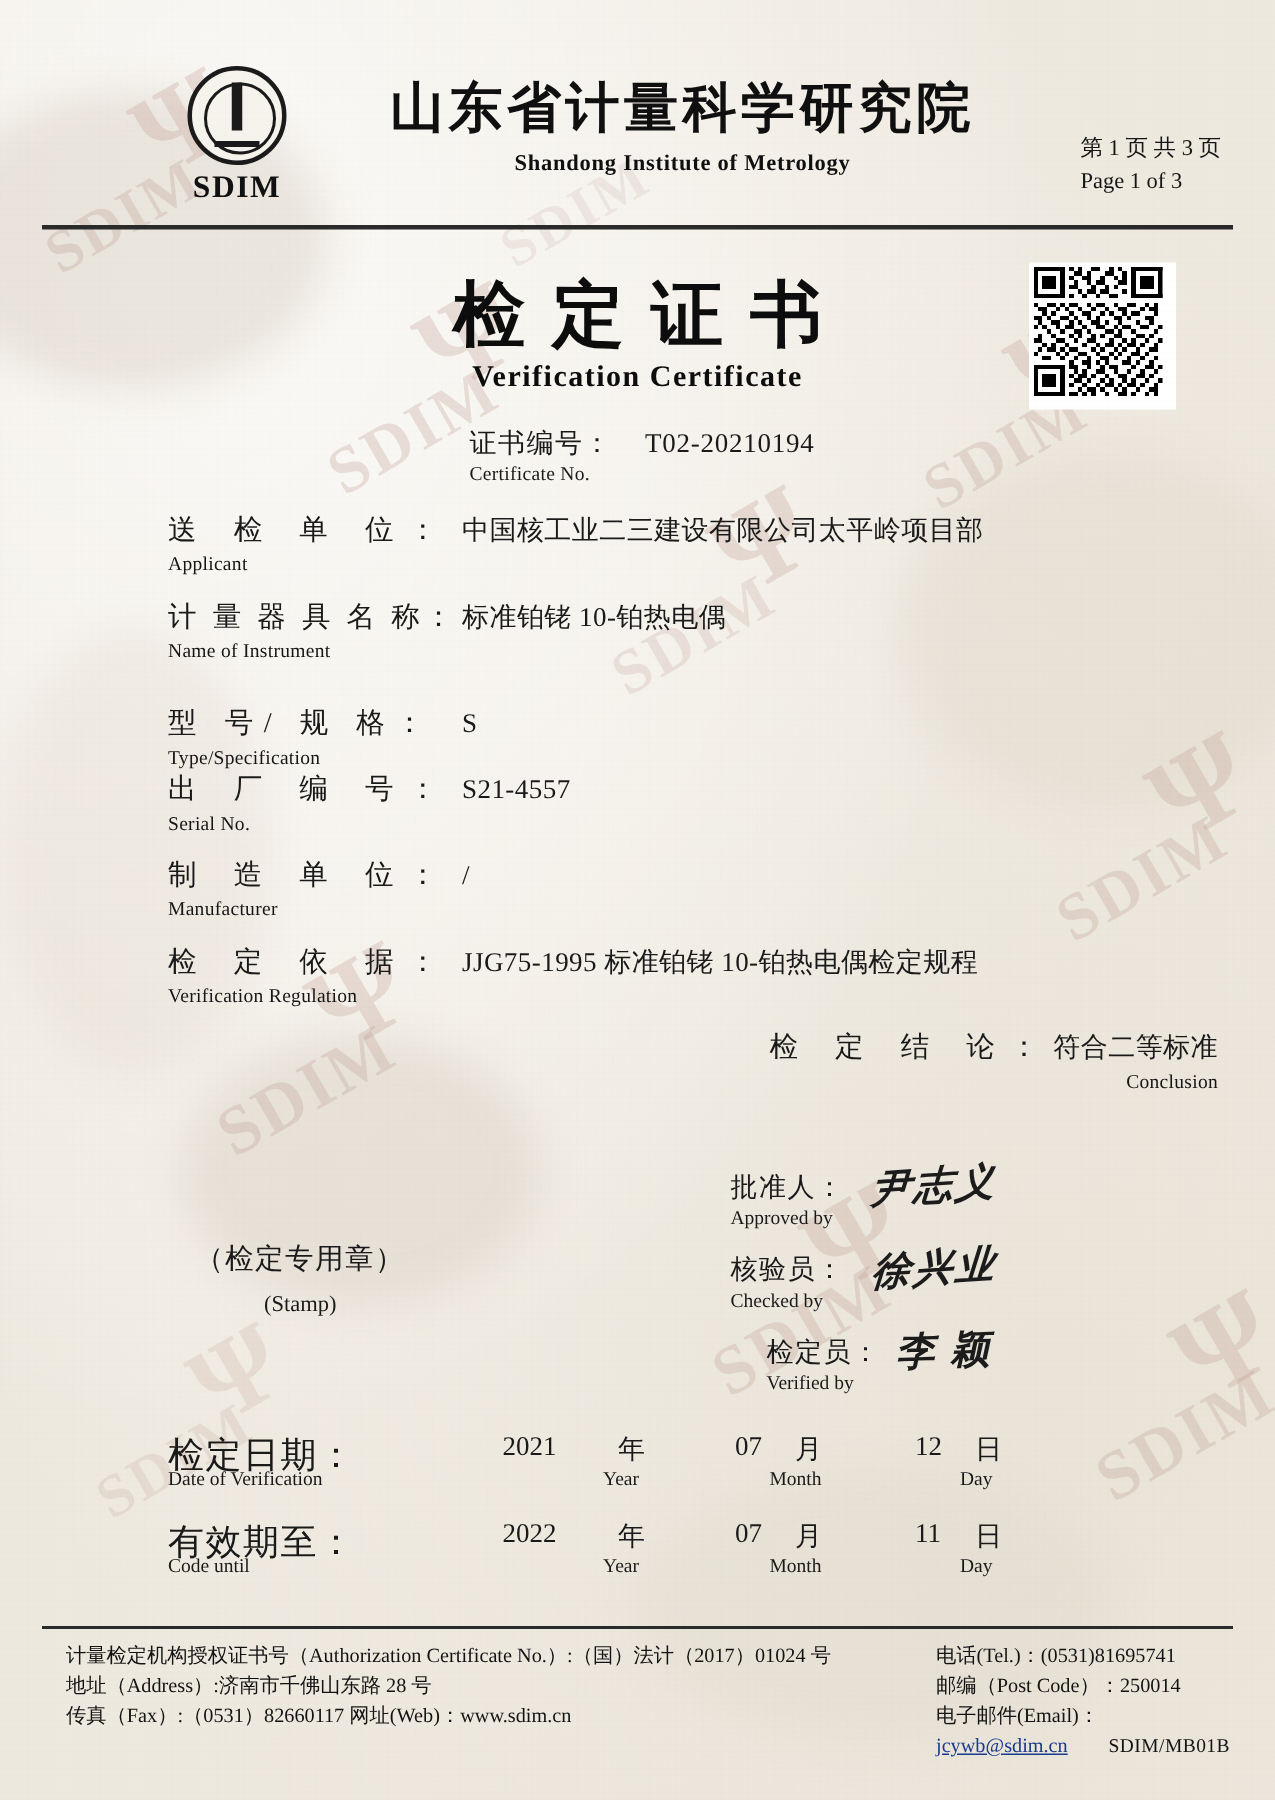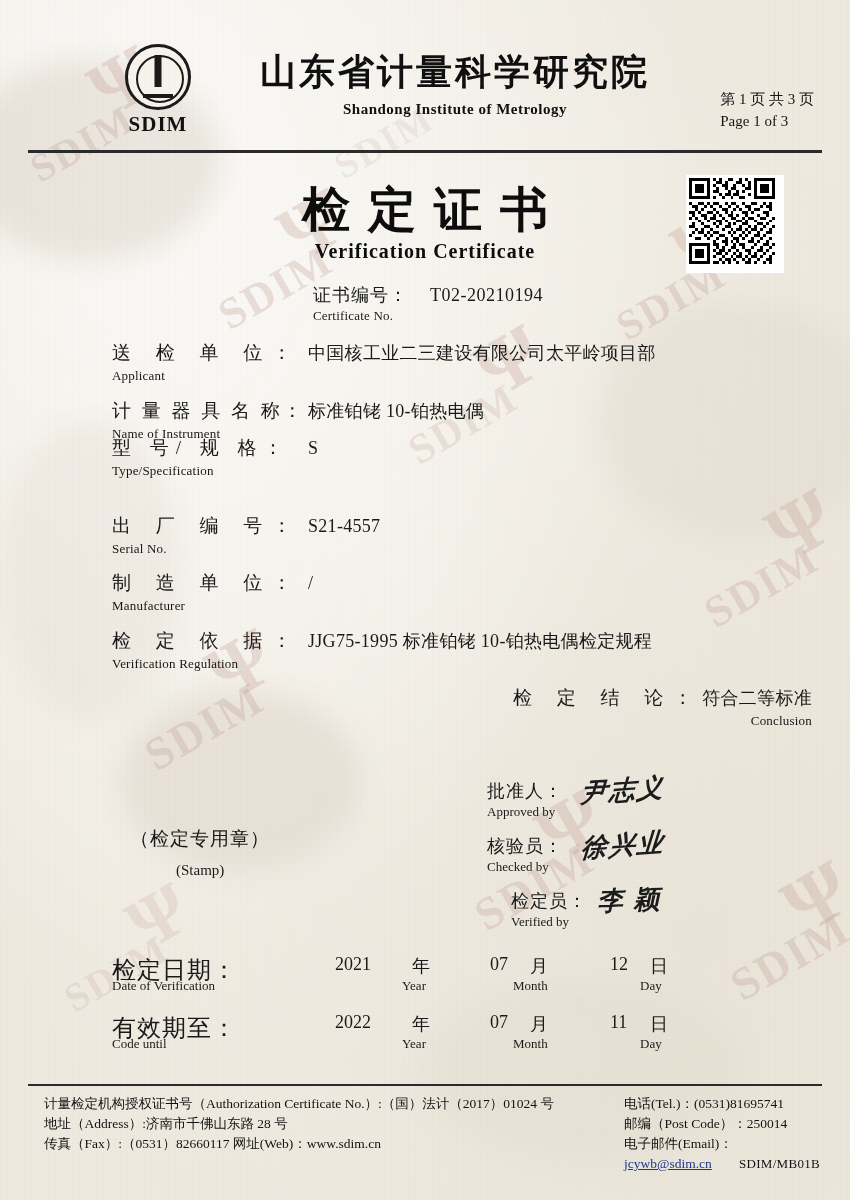--- a/index.html
+++ b/index.html
@@ -630,21 +630,21 @@
   <div class="field" style="top:340px;">
     <span class="lbl-cn" style="letter-spacing:10px;">送 检 单 位：</span><span class="val">中国核工业二三建设有限公司太平岭项目部</span>
     <div class="lbl-en">Applicant</div>
   </div>
 
   <div class="field" style="top:398px;">
     <span class="lbl-cn" style="letter-spacing:3px;">计 量 器 具 名 称：</span><span class="val">标准铂铑 10-铂热电偶</span>
     <div class="lbl-en">Name of Instrument</div>
   </div>
 
-  <div class="field" style="top:435px;">
+  <div class="field" style="top:469px;">
     <span class="lbl-cn" style="letter-spacing:7px;">型 号/ 规 格：</span><span class="val">S</span>
     <div class="lbl-en">Type/Specification</div>
   </div>
 
   <div class="field" style="top:513px;">
     <span class="lbl-cn" style="letter-spacing:10px;">出 厂 编 号：</span><span class="val">S21-4557</span>
     <div class="lbl-en">Serial No.</div>
   </div>
 
   <div class="field" style="top:570px;">

